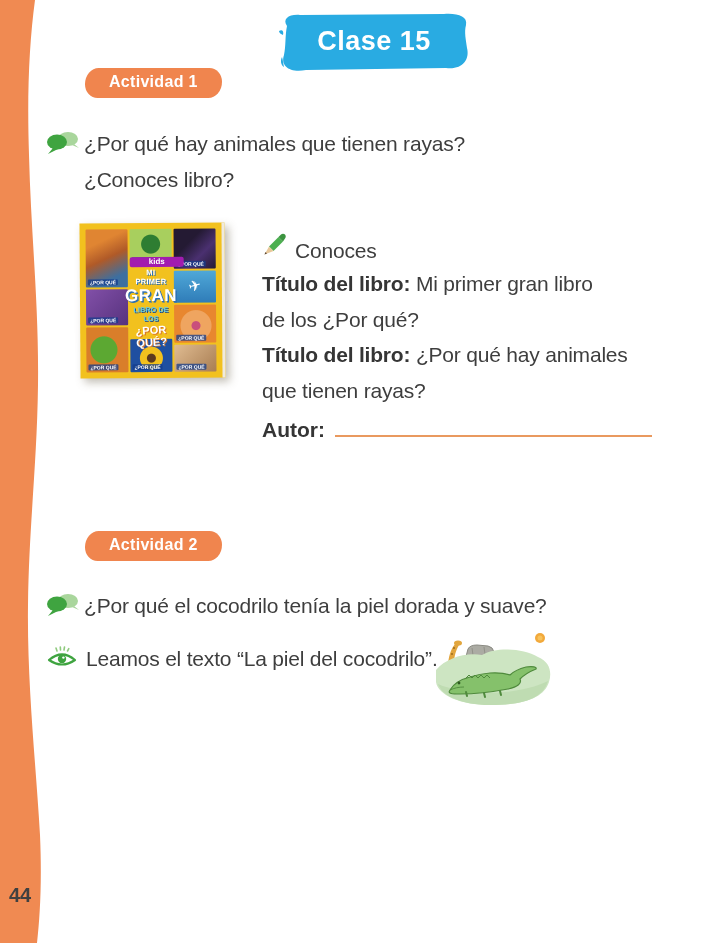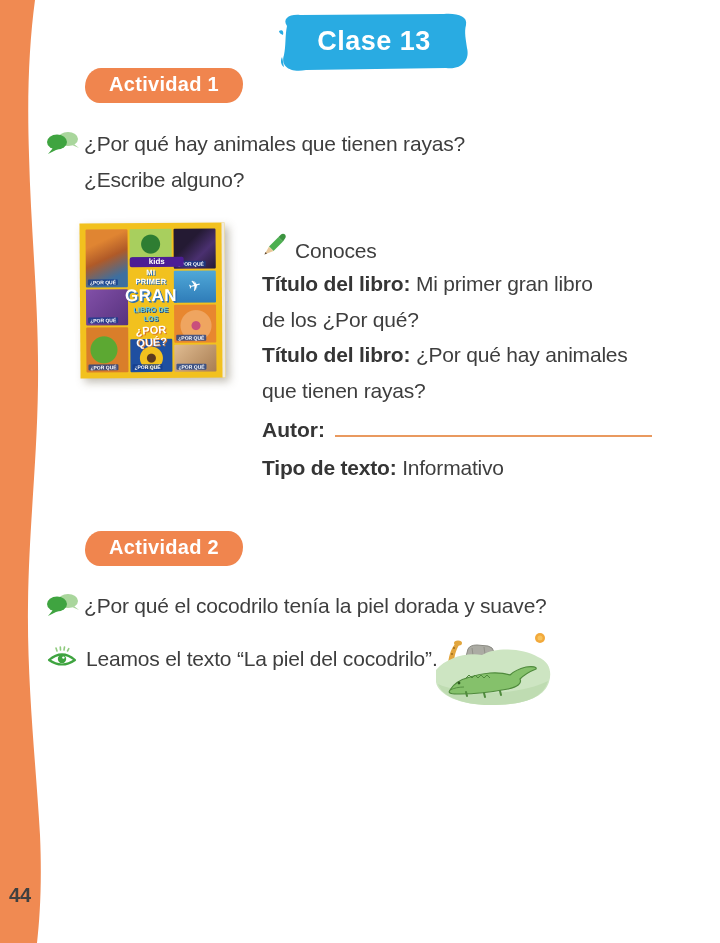--- a/index.html
+++ b/index.html
@@ -11,21 +11,21 @@
   .b{font-weight:700;color:#353535;margin-top:8px;}
 
   
   .banner-wrap{left:276px;top:13px;width:196px;height:61px;}
   .banner-text{
     position:absolute;left:0;top:0;width:100%;height:56px;
     display:flex;align-items:center;justify-content:center;
     color:#fff;font-size:27px;font-weight:700;letter-spacing:.5px;
   }
   .badge{
-    background:#f0854e;color:#fff;font-weight:700;font-size:20px;
+    background:#f0854e;color:#fff;font-weight:700;font-size:16px;
     padding:5px 24px 7px 24px;border-radius:22px 20px 22px 20px / 26px 22px 26px 22px;
     display:inline-block;letter-spacing:.3px;
   }
 
   
   .qtext{font-size:21px;line-height:36px;letter-spacing:-0.2px;}
   .fieldline{font-size:21px;line-height:35.5px;letter-spacing:-0.2px;}
   .autor-row{display:flex;align-items:flex-end;font-size:21px;}
   .autor-line{flex:1;border-bottom:2px solid #e9995f;margin:0 0 5px 10px;}
 
@@ -40,21 +40,21 @@
   .cap{
     position:absolute;left:2px;bottom:2px;font-size:5px;line-height:6px;
     font-weight:700;color:#fff;background:rgba(20,60,140,.75);padding:0 2px;border-radius:1px;
     letter-spacing:0;
   }
   .center-tile{
     position:absolute;left:50px;top:44px;width:42px;height:70px;
     display:flex;flex-direction:column;align-items:center;justify-content:center;gap:1px;
     text-align:center;
   }
-  .kids-pill{background:#4c1d95;color:#fff;font-size:8px;font-weight:700;padding:0 19px;border-radius:2px;line-height:10px;margin-left:12px;}
+  .kids-pill{background:#a21caf;color:#fff;font-size:8px;font-weight:700;padding:0 19px;border-radius:2px;line-height:10px;margin-left:12px;}
   .mi-primer{color:#fff;font-size:7.5px;font-weight:700;text-shadow:1px 1px 0 #2b6fb5;letter-spacing:.3px;line-height:9px;}
   .gran{color:#fff;font-size:17px;font-weight:700;text-shadow:1.5px 1.5px 0 #2b6fb5;line-height:17px;letter-spacing:.5px;}
   .libro-de-los{color:#5bc8f0;font-size:7px;font-weight:800;text-shadow:1px 1px 0 #1c4e8c;line-height:9px;letter-spacing:.2px;}
   .por-que{color:#fff;font-size:11px;font-weight:800;text-shadow:1px 1px 0 #d9792a;line-height:12px;transform:rotate(-3deg);}
 
   .plane-glyph{position:absolute;left:50%;top:50%;transform:translate(-50%,-55%) rotate(-14deg);color:#fff;font-size:15px;}
 
   .pagenum{left:0;top:884px;width:40px;text-align:center;color:#404040;font-size:20px;font-weight:700;}
 </style>
 </head>
@@ -67,36 +67,36 @@
   </svg>
 
   <div class="abs pagenum">44</div>
 
   <div class="abs banner-wrap">
     <svg width="196" height="61" viewBox="0 0 196 61">
       <path d="M11,13 C6,6 13,1 24,2 L168,1 C181,0 192,3 190,12 C188,19 190,27 191,35 C194,47 186,57 170,55 L30,57 C15,60 4,54 8,42 C10,33 9,22 11,13 Z
                M6,44 C4,48 5,52 8,54 C7,50 7,47 6,44 Z" fill="#29abe2"></path>
       <path d="M3,18 C6,16 8,18 7,22 C5,21 3,20 3,18 Z" fill="#29abe2"></path>
     </svg>
-    <div class="banner-text">Clase 13</div>
+    <div class="banner-text">Clase 15</div>
   </div>
 
   <div class="abs" style="left:85px;top:68px;">
     <span class="badge">Actividad 1</span>
   </div>
 
   <svg class="abs" style="left:46px;top:130px;" width="34" height="26" viewBox="0 0 34 26">
     <ellipse cx="22" cy="9" rx="10" ry="7" fill="#a9d69c"></ellipse>
     <path d="M28,14 L33,18 L26,15 Z" fill="#a9d69c"></path>
     <ellipse cx="11" cy="12" rx="10" ry="7.5" fill="#3fa440"></ellipse>
     <path d="M7,18 L2,24 L12,19 Z" fill="#3fa440"></path>
   </svg>
   <div class="abs qtext" style="left:84px;top:126px;width:470px;">
     <div>¿Por qué hay animales que tienen rayas?</div>
-    <div>¿Escribe alguno?</div>
+    <div>¿Conoces libro?</div>
   </div>
 
   <div class="abs cover">
     <div class="tile" style="left:6px;top:6px;width:42px;height:58px;background:linear-gradient(155deg,#e08532 25%,#b05a28 50%,#3d6fa0 80%);">
       <span class="cap">¿POR QUÉ</span>
     </div>
     <div class="tile" style="left:50px;top:6px;width:42px;height:36px;background:radial-gradient(circle at 50% 42%,#2e7d32 0 9px,#a8cf5e 10px);">
       <span class="cap">¿POR QUÉ</span>
     </div>
     <div class="tile" style="left:94px;top:6px;width:42px;height:40px;background:linear-gradient(135deg,#241a33 35%,#4a3070 65%,#241a33);">
@@ -142,24 +142,20 @@
     <div>de los ¿Por qué?</div>
     <div><span class="b">Título del libro:</span> <span>¿Por qué hay animales</span></div>
     <div>que tienen rayas?</div>
   </div>
 
   <div class="abs autor-row" style="left:262px;top:410px;width:390px;">
     <span class="b">Autor:</span>
     <div class="autor-line"></div>
   </div>
 
-  <div class="abs fieldline" style="left:262px;top:450px;">
-    <span class="b">Tipo de texto:</span>
-    <span>Informativo</span>
-  </div>
 
   <div class="abs" style="left:85px;top:531px;text-align:center;">
     <span class="badge">Actividad 2</span>
   </div>
 
   <svg class="abs" style="left:46px;top:592px;" width="34" height="26" viewBox="0 0 34 26">
     <ellipse cx="22" cy="9" rx="10" ry="7" fill="#a9d69c"></ellipse>
     <path d="M28,14 L33,18 L26,15 Z" fill="#a9d69c"></path>
     <ellipse cx="11" cy="12" rx="10" ry="7.5" fill="#3fa440"></ellipse>
     <path d="M7,18 L2,24 L12,19 Z" fill="#3fa440"></path>

